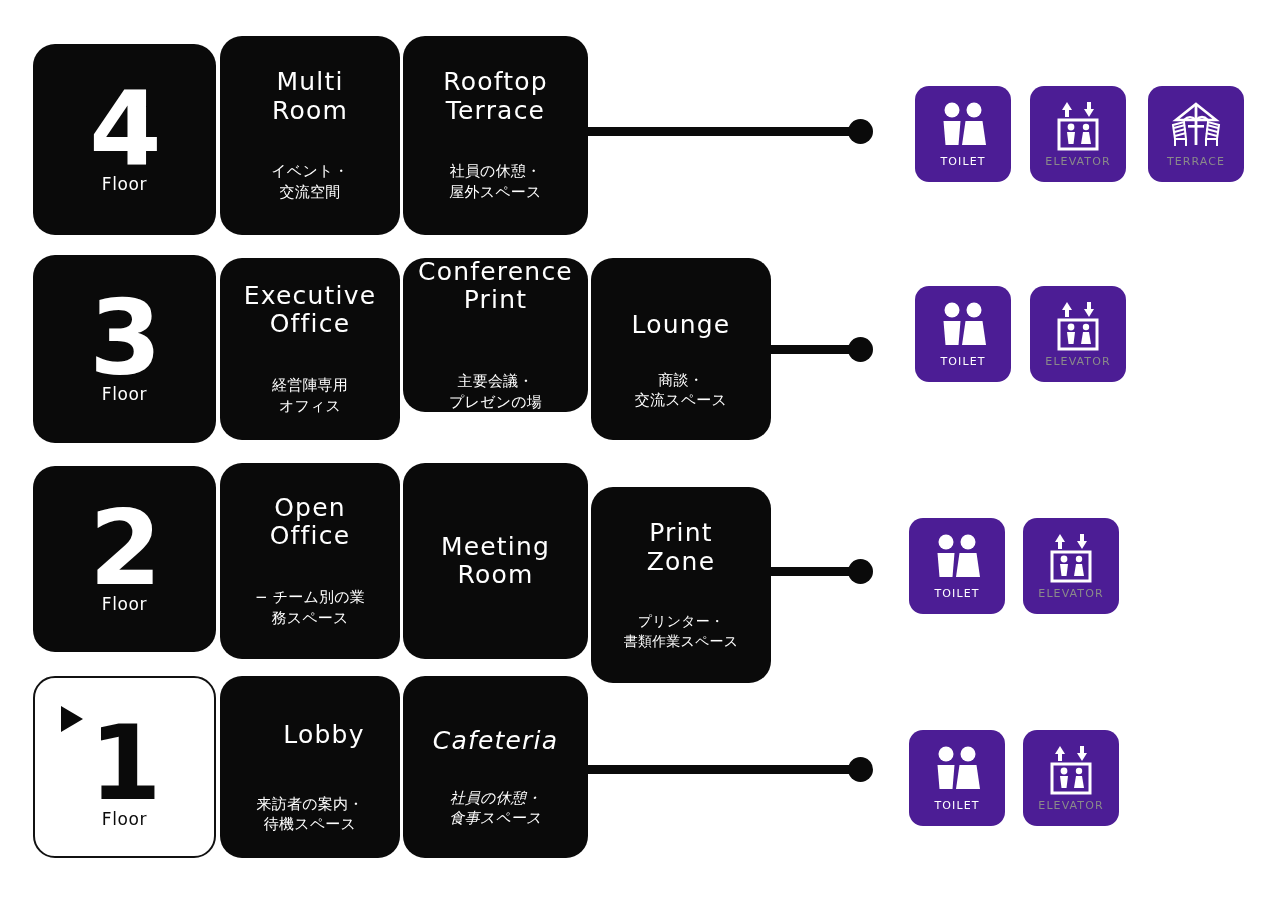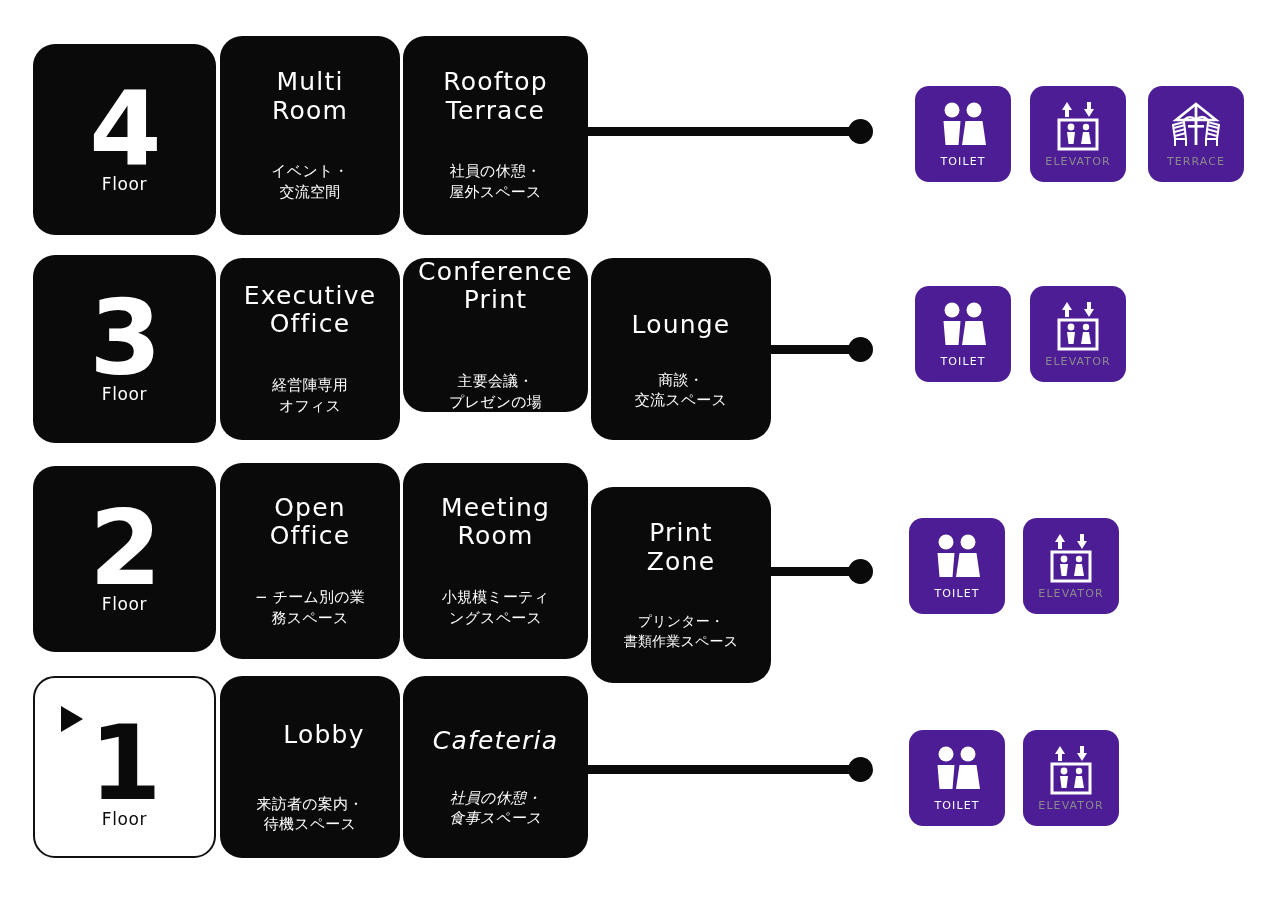--- a/index.html
+++ b/index.html
@@ -291,24 +291,20 @@
         <div>− チーム別の業</div>
         <div>務スペース</div>
       </div>
     </div>
 
     <div class="card" style="left:403px; top:463px; width:185px; height:196px;">
       <div class="room-title">
         <div>Meeting</div>
         <div>Room</div>
       </div>
-      <div class="room-sub">
-        <div>小規模ミーティ</div>
-        <div>ングスペース</div>
-      </div>
     </div>
 
     <div class="card" style="left:591px; top:487px; width:180px; height:196px;">
       <div class="room-title">
         <div>Print</div>
         <div>Zone</div>
       </div>
       <div class="room-sub" style="font-size:14px;">
         <div>プリンター・</div>
         <div>書類作業スペース</div>

